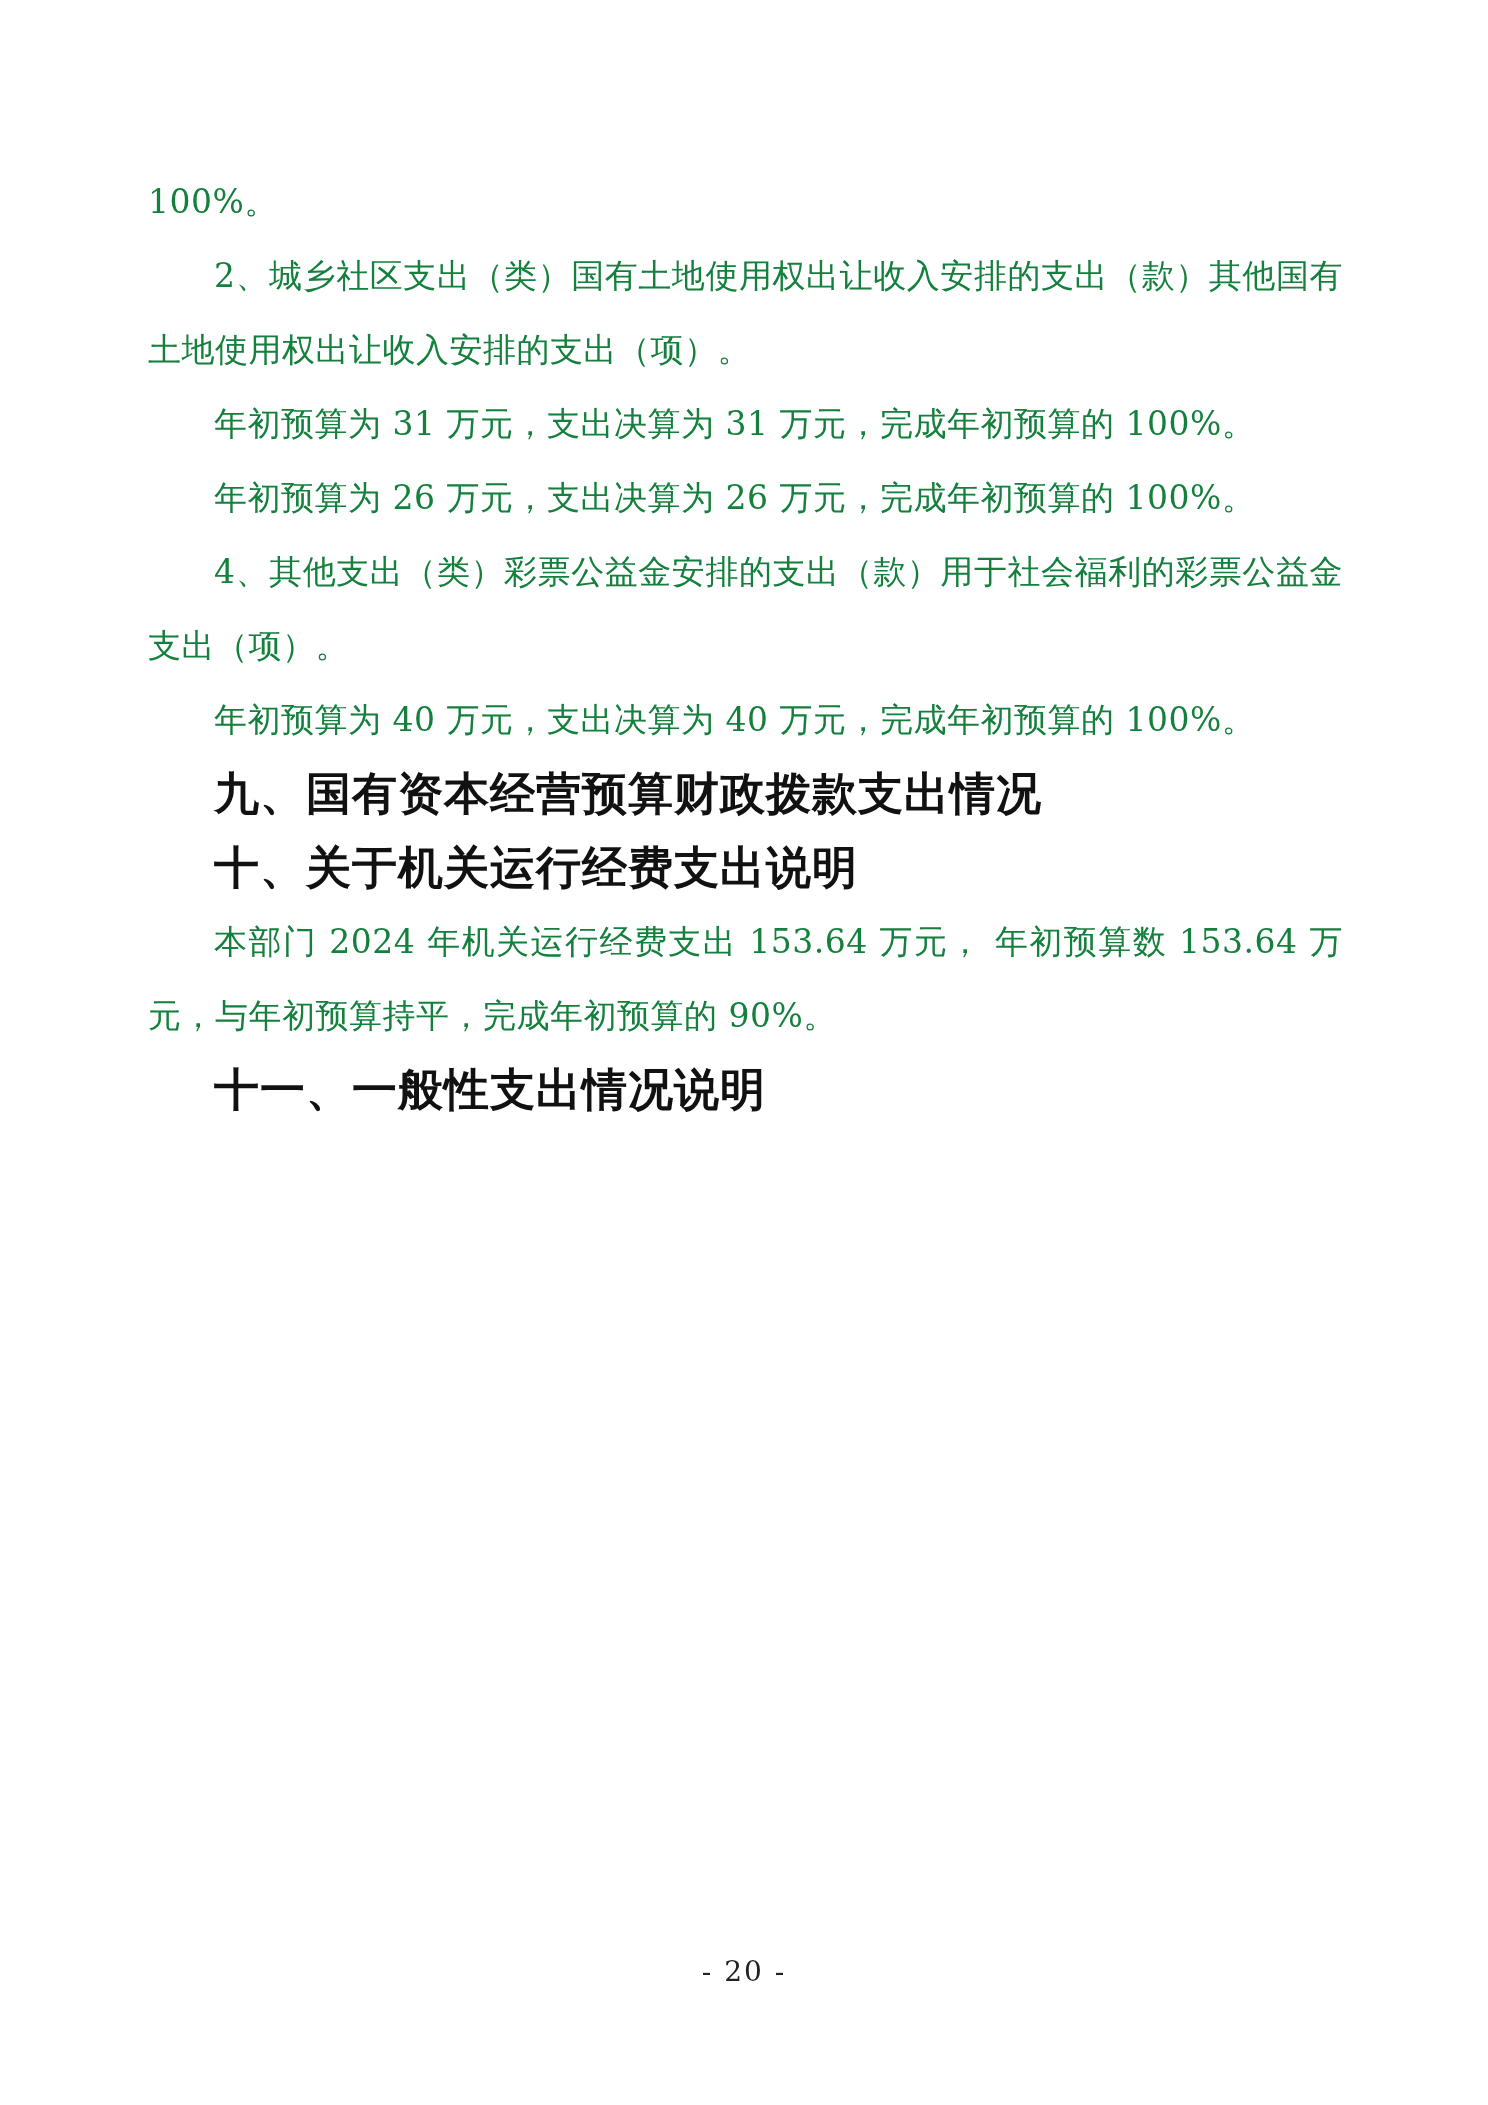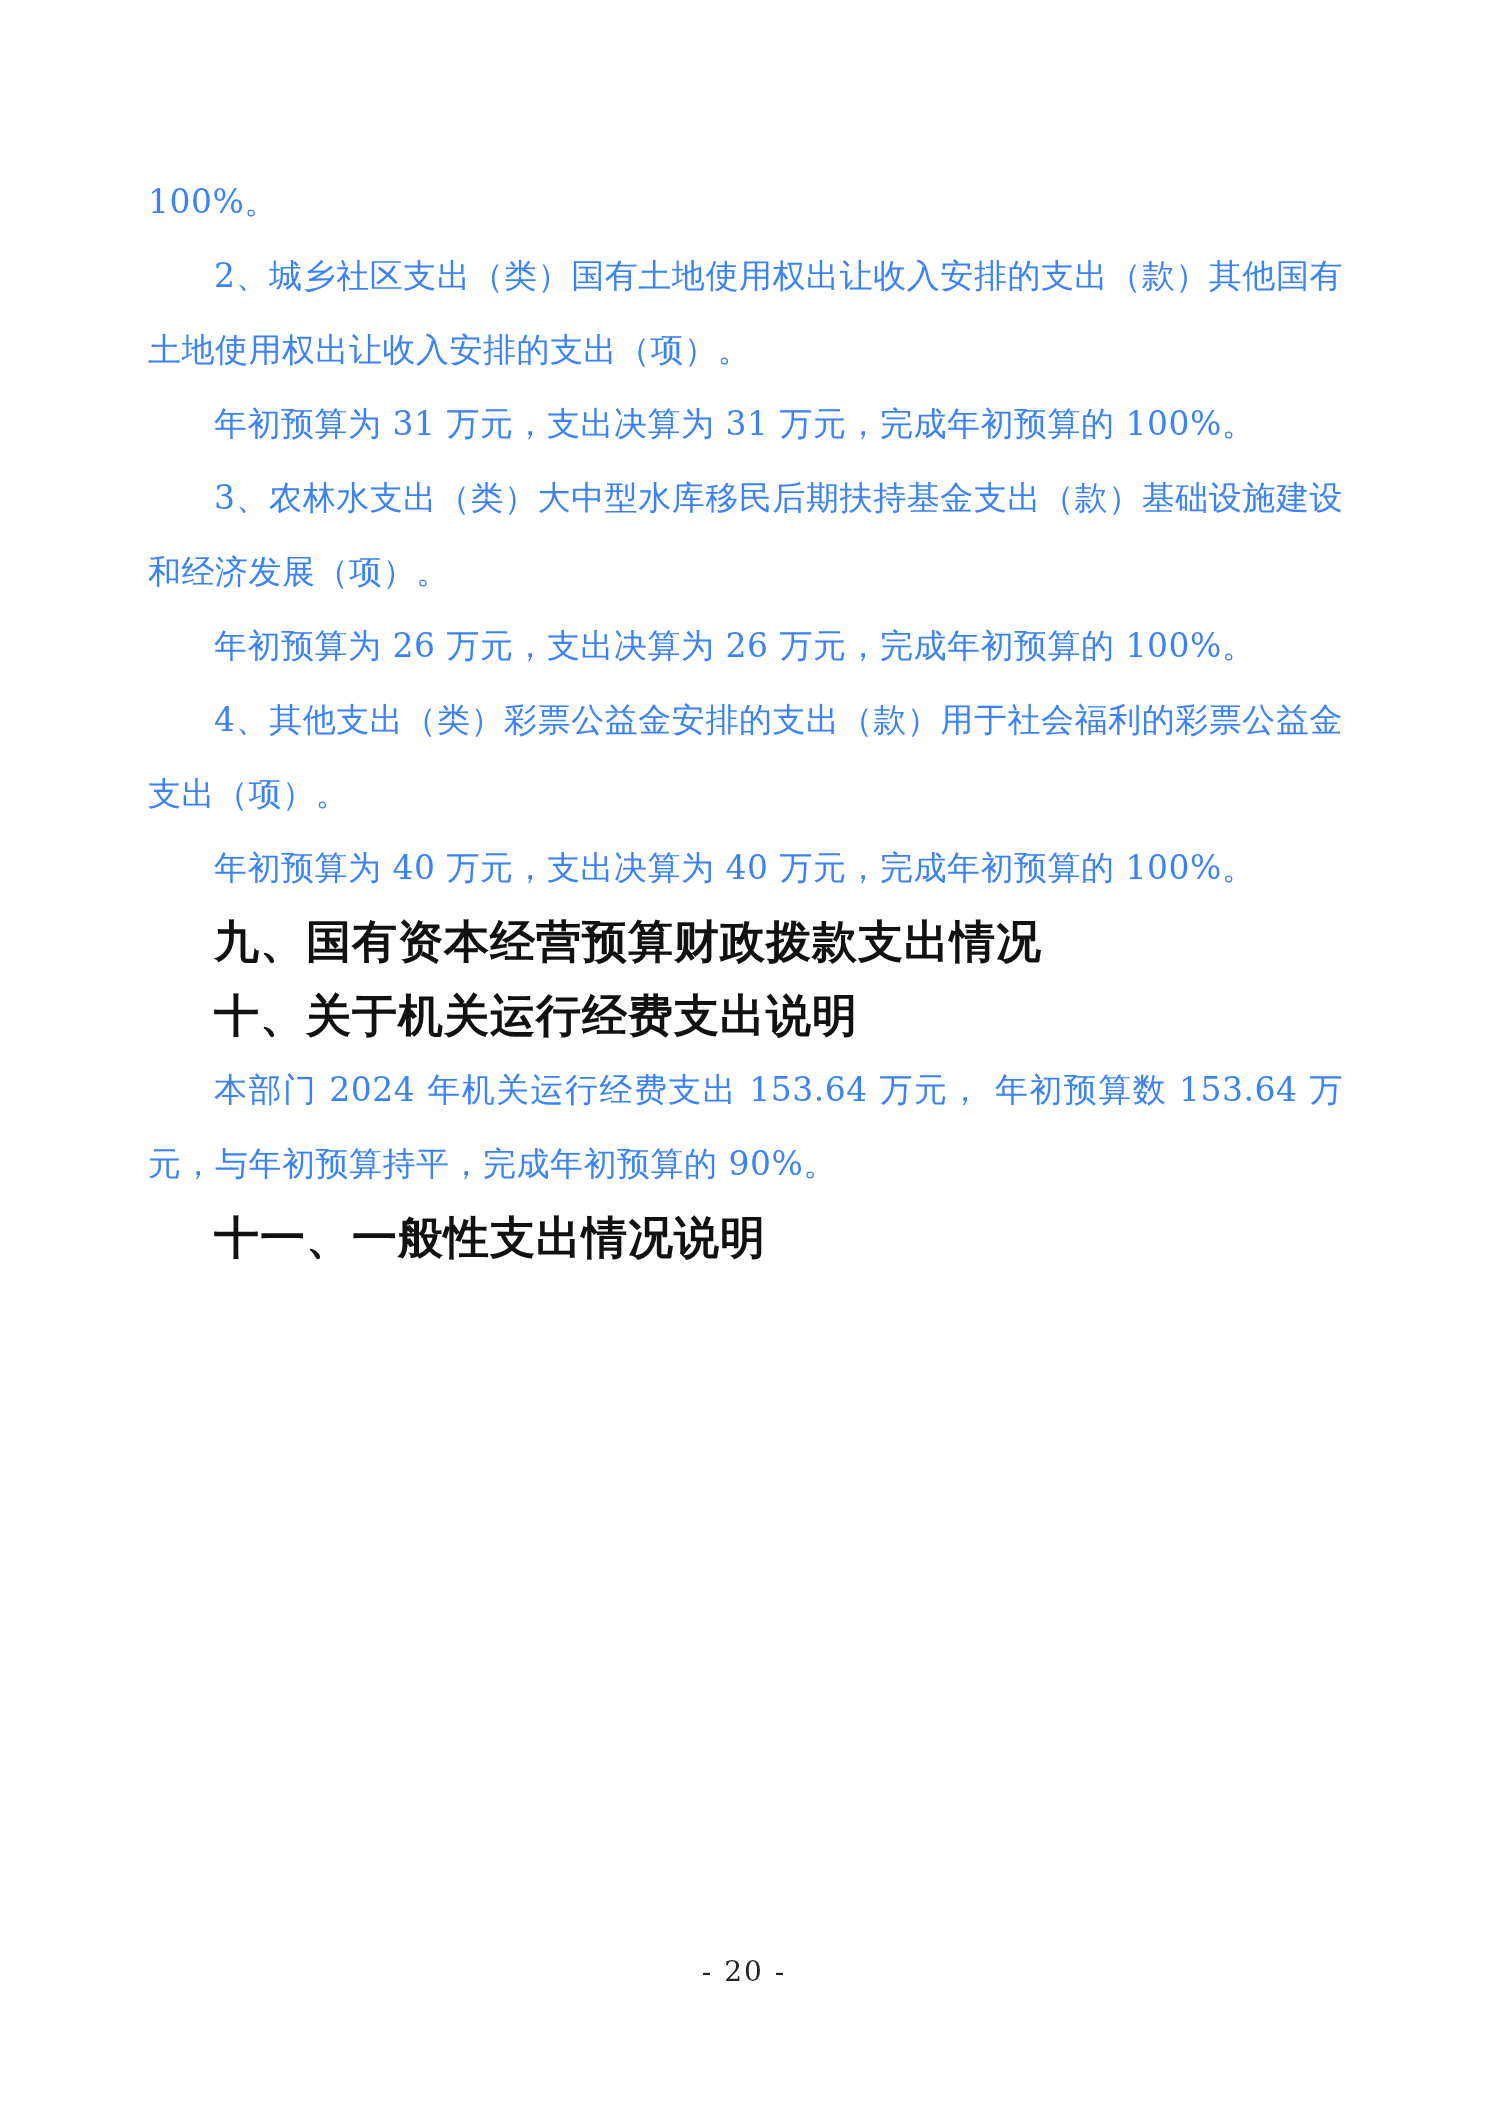--- a/index.html
+++ b/index.html
@@ -19,21 +19,21 @@
   .content {
     position: absolute;
     left: 148px;
     top: 165px;
     width: 1195px;
   }
   .para {
     font-family: "DejaVu Serif", "Liberation Serif", serif;
     font-size: 33px;
     line-height: 74px;
-    color: #3b82f6;
+    color: #15803d;
     text-align: justify;
     text-justify: inter-ideograph;
     margin: 0;
     letter-spacing: 0.5px;
   }
   .indent {
     text-indent: 66px;
   }
   .heading {
     font-family: "DejaVu Sans", "Liberation Sans", sans-serif;
@@ -58,21 +58,20 @@
   }
 </style>
 </head>
 <body>
 
 <div class="page">
   <div class="content">
     <p class="para">100%。</p>
     <p class="para indent">2、城乡社区支出（类）国有土地使用权出让收入安排的支出（款）其他国有土地使用权出让收入安排的支出（项）。</p>
     <p class="para indent">年初预算为 31 万元，支出决算为 31 万元，完成年初预算的 100%。</p>
-    <p class="para indent">3、农林水支出（类）大中型水库移民后期扶持基金支出（款）基础设施建设和经济发展（项）。</p>
     <p class="para indent">年初预算为 26 万元，支出决算为 26 万元，完成年初预算的 100%。</p>
     <p class="para indent">4、其他支出（类）彩票公益金安排的支出（款）用于社会福利的彩票公益金支出（项）。</p>
     <p class="para indent">年初预算为 40 万元，支出决算为 40 万元，完成年初预算的 100%。</p>
     <h2 class="heading">九、国有资本经营预算财政拨款支出情况</h2>
     <h2 class="heading">十、关于机关运行经费支出说明</h2>
     <p class="para indent">本部门 2024 年机关运行经费支出 153.64 万元， 年初预算数 153.64 万元，与年初预算持平，完成年初预算的 90%。</p>
     <h2 class="heading">十一、一般性支出情况说明</h2>
   </div>
   <div class="footer">- 20 -</div>
 </div>

